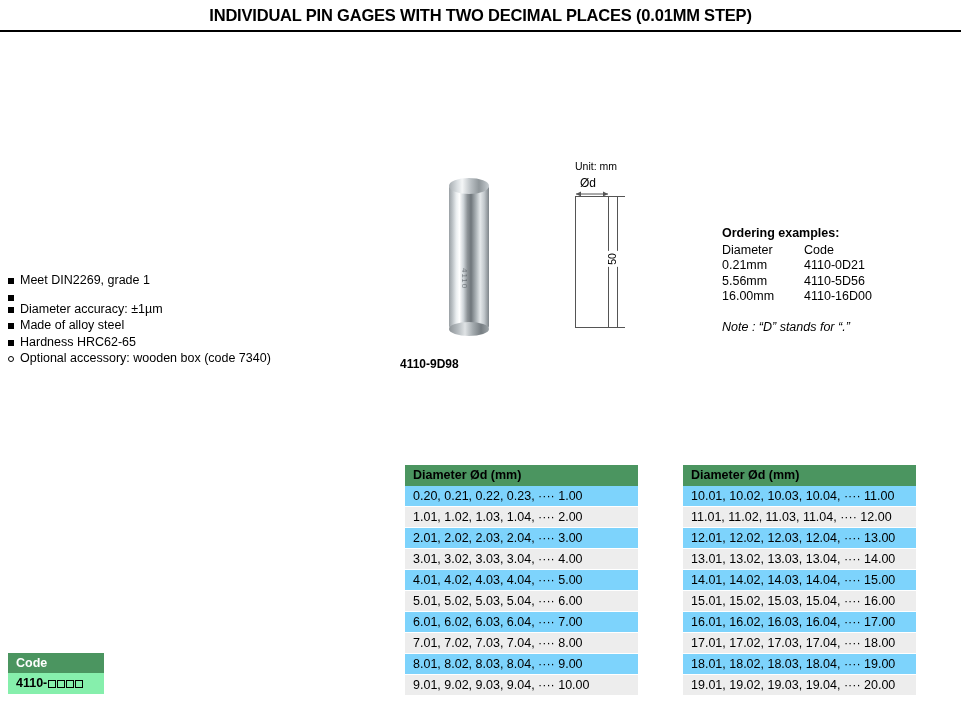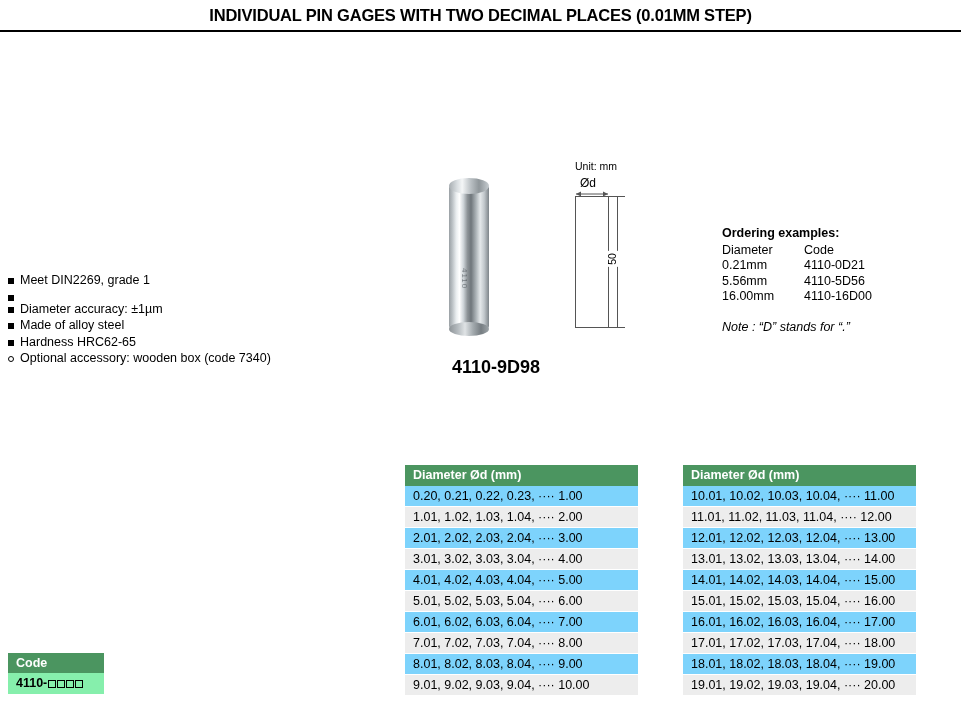--- a/index.html
+++ b/index.html
@@ -124,22 +124,22 @@
     transform: rotate(90deg);
     transform-origin: left top;
     letter-spacing: 1px;
     opacity: 0.75;
   }
   .pin-label {
     position: absolute;
     left: 400px;
     top: 357px;
     width: 140px;
-    text-align: right;
-    font-size: 18px;
+    text-align: left;
+    font-size: 12px;
     font-weight: bold;
   }
   
   .unit-label {
     position: absolute;
     left: 575px;
     top: 160px;
     font-size: 10.5px;
   }
   .dia-label {
@@ -220,21 +220,21 @@
   .ord-note { margin-top: 15px; white-space: nowrap; font-style: italic; }
   
   .table {
     position: absolute;
     width: 233px;
   }
   .table.left { left: 405px; top: 465px; }
   .table.right { left: 683px; top: 465px; }
   .tbl-head {
     background: #4b9560;
-    color: #ffffff;
+    color: #000000;
     font-weight: bold;
     font-size: 12.5px;
     padding: 4px 8px 4px 8px;
     box-sizing: border-box;
     height: 21px;
     line-height: 13px;
   }
   .tbl-row {
     font-size: 12.5px;
     padding: 3px 8px;

